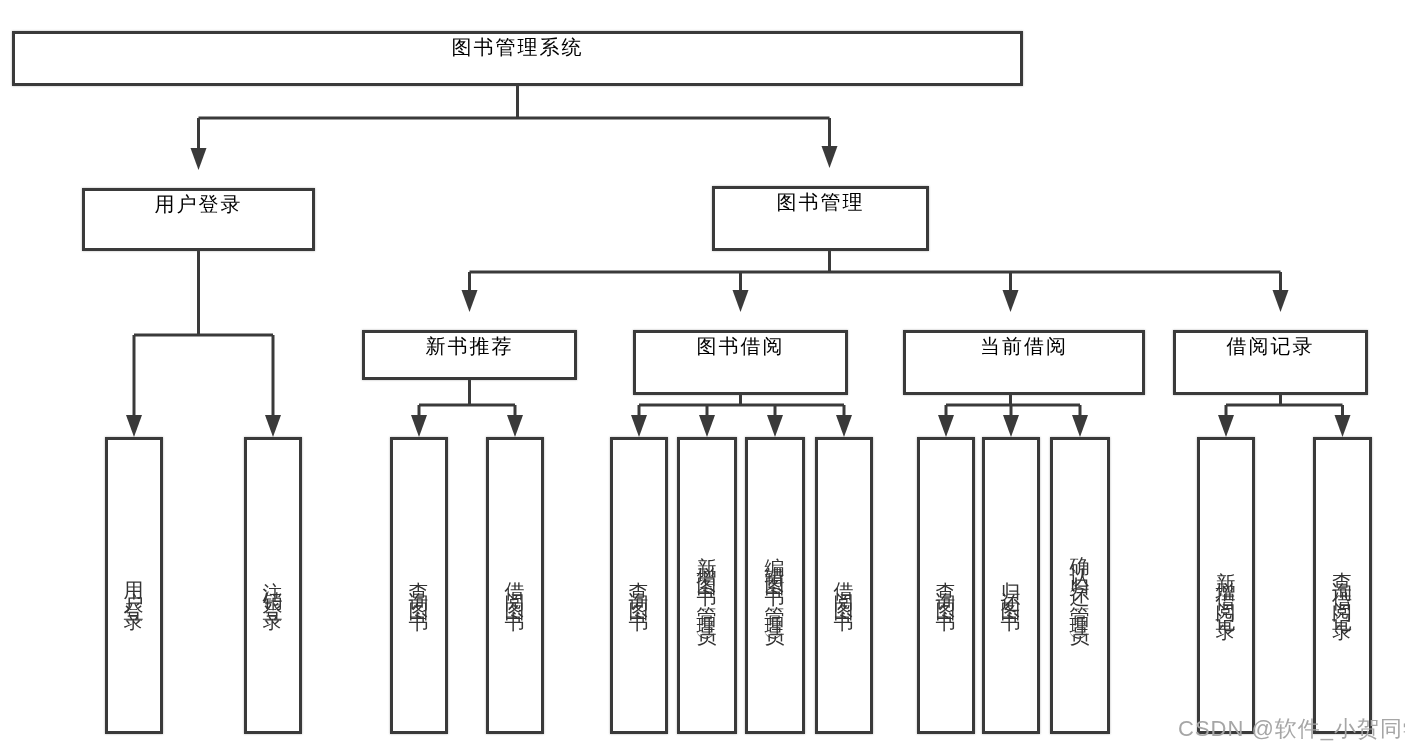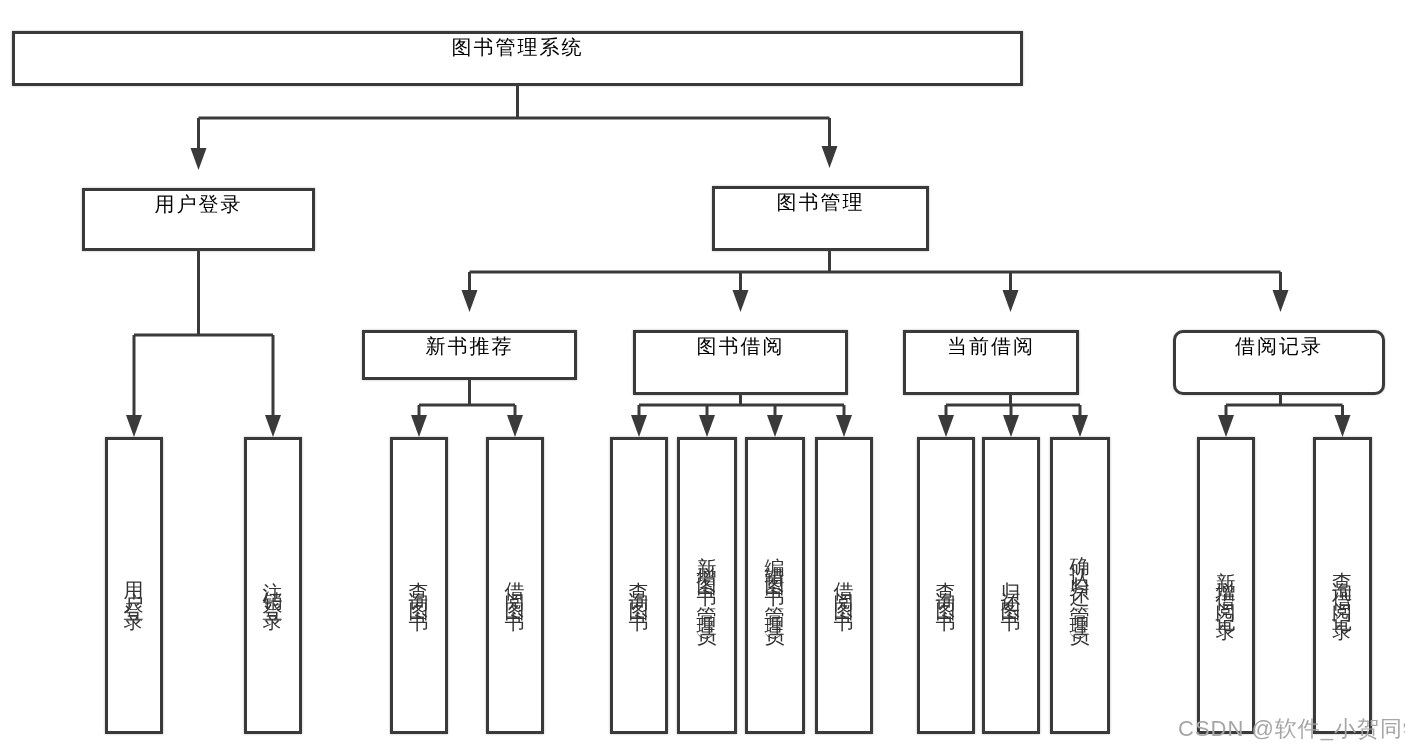--- a/index.html
+++ b/index.html
@@ -163,24 +163,24 @@
   <div class="box" style="left:712px; top:168px; width:217px; height:65px;">
     <span>图书管理</span>
   </div>
 
   <div class="box" style="left:362px; top:312px; width:215px; height:50px;">
     <span>新书推荐</span>
   </div>
   <div class="box" style="left:633px; top:312px; width:215px; height:65px;">
     <span>图书借阅</span>
   </div>
-  <div class="box" style="left:903px; top:312px; width:176px; height:65px;">
+  <div class="box" style="left:903px; top:312px; width:242px; height:65px;">
     <span>当前借阅</span>
   </div>
-  <div class="box" style="left:1173px; top:312px; width:212px; height:65px;border-radius:10px;">
+  <div class="box" style="left:1173px; top:312px; width:195px; height:65px;">
     <span>借阅记录</span>
   </div>
 
   <div class="vbox" style="left:105px;">
     <span>用户登录</span>
   </div>
   <div class="vbox" style="left:244px;">
     <span>注销登录</span>
   </div>
 

